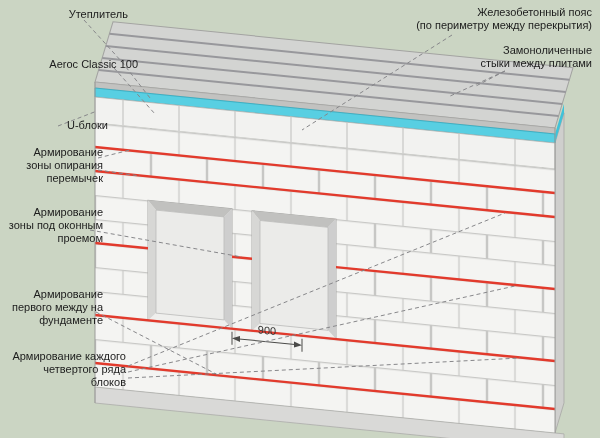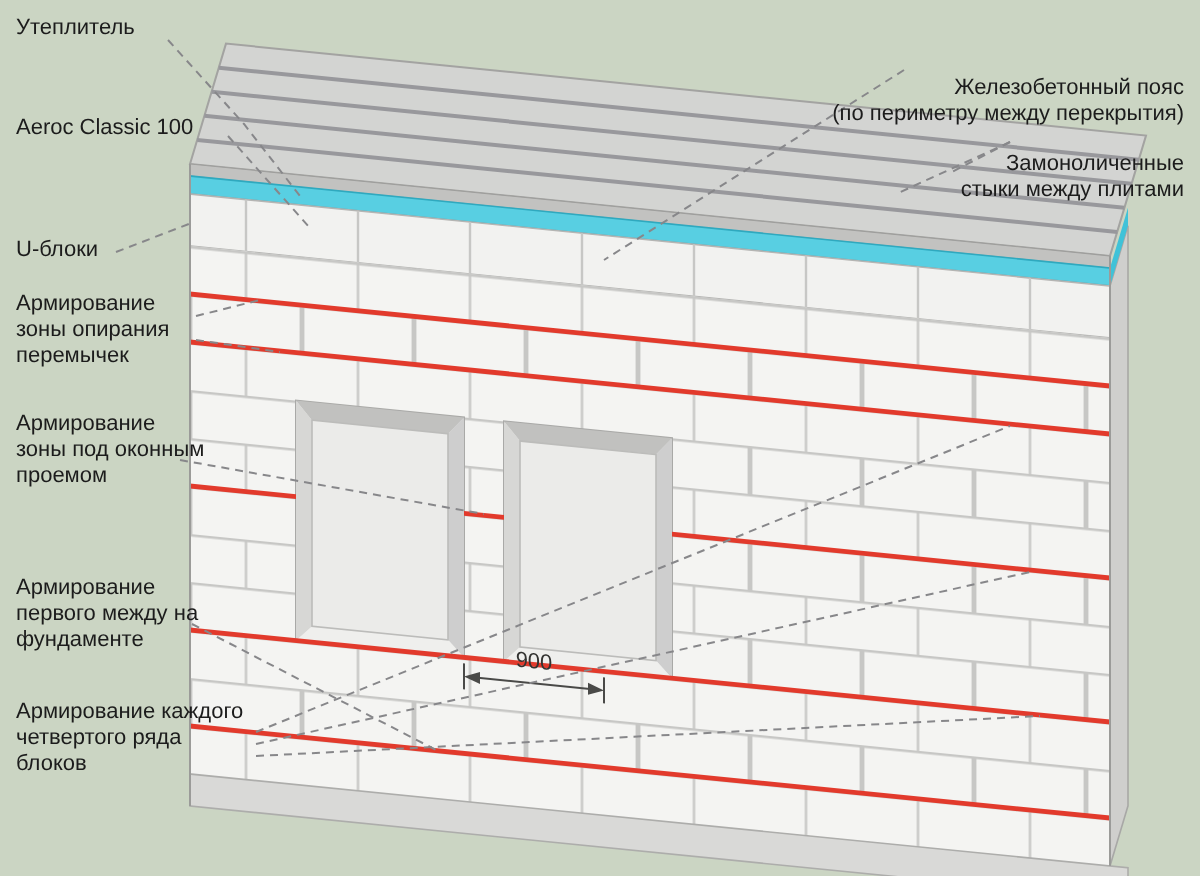--- a/index.html
+++ b/index.html
@@ -9,22 +9,23 @@
     background:#cbd5c3;
     overflow:hidden;
     font-family:"Liberation Sans", sans-serif;
   }
   .stage svg{position:absolute;left:0;top:0;}
   .label{
     position:absolute;
     font-size:11px;
     line-height:1.18;
     color:#1c1c1c;
+    text-align:right;
   }
-  .label.right{text-align:right;margin-top:32px;}
+  .label.right{text-align:right;}
 </style>
 </head>
 <body>
 
 <div class="stage">
 
   <svg width="600" height="438" viewBox="0 0 600 438">
     <defs>
       <pattern id="blocks" patternUnits="userSpaceOnUse" x="95" y="123" width="56" height="48">
         <rect width="56" height="48" fill="#f4f4f2"></rect>

